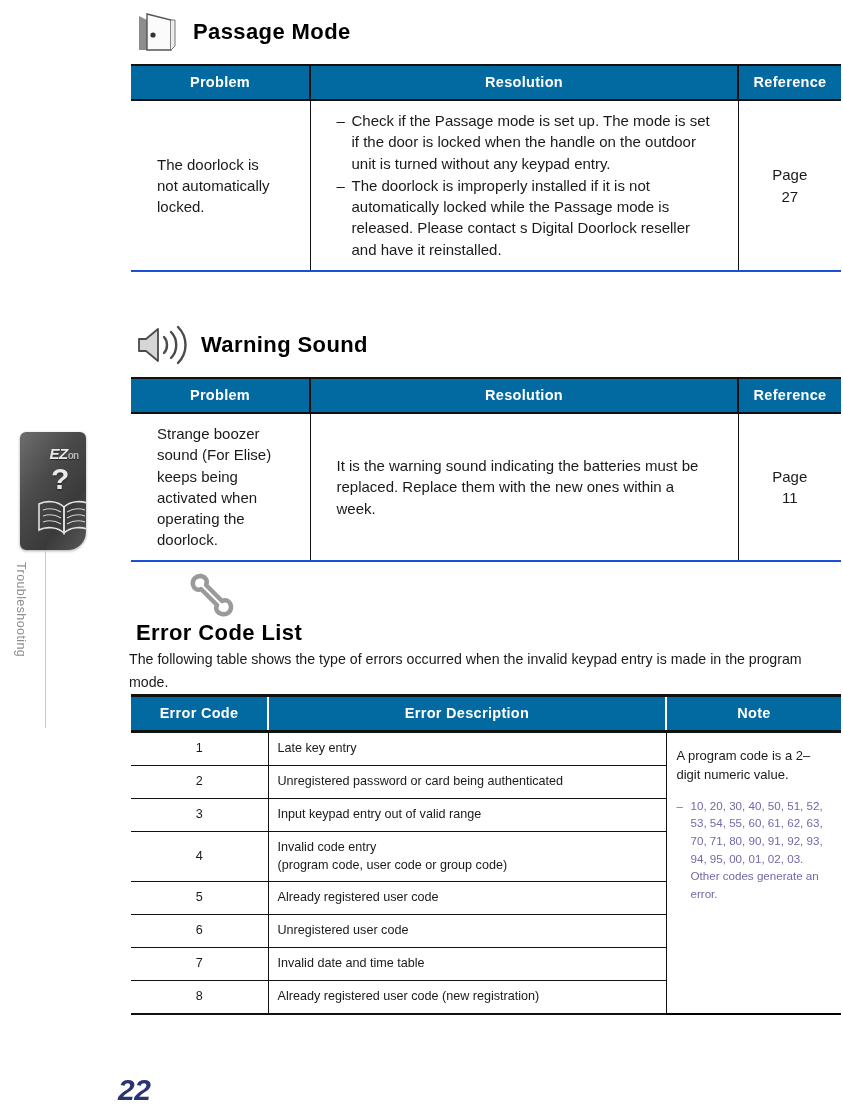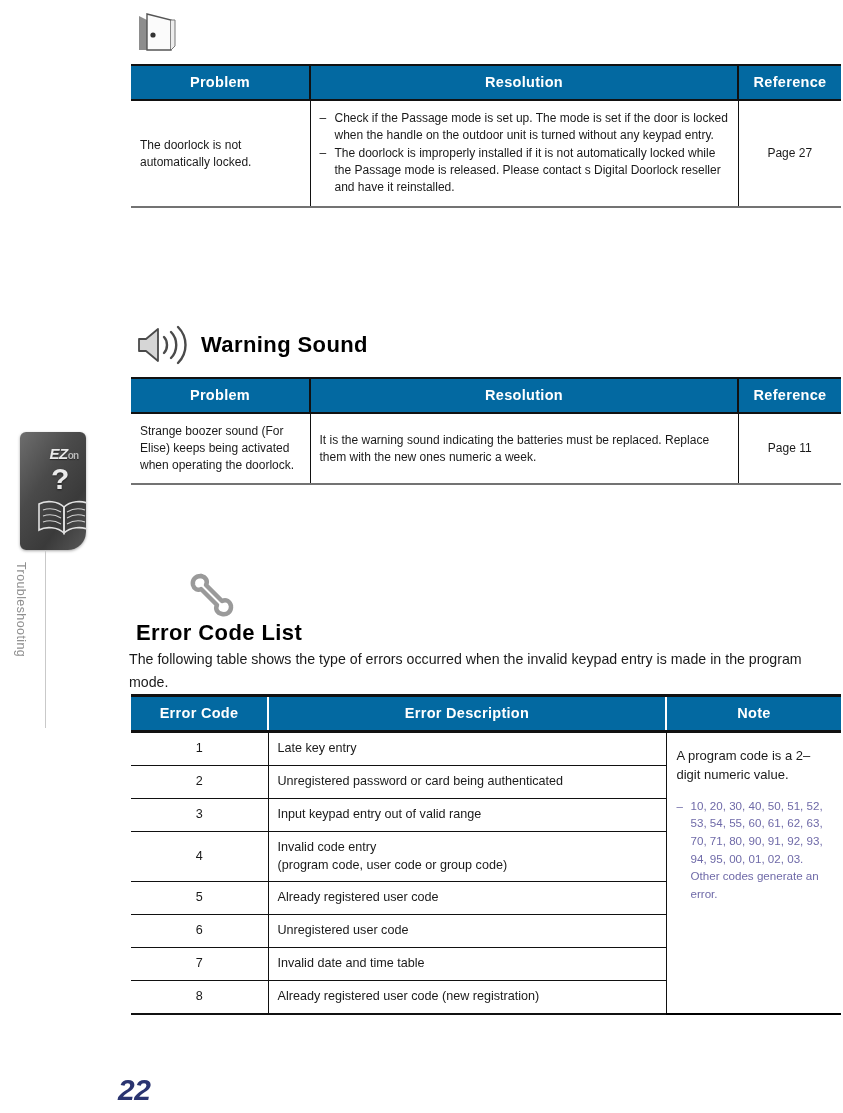--- a/index.html
+++ b/index.html
@@ -104,25 +104,25 @@
     font-size: 14.5px;
     font-weight: 700;
     letter-spacing: .3px;
     text-align: center;
     padding: 8px 4px 9px;
     border-top: 2px solid #111;
     border-bottom: 2px solid #111;
   }
   table.doc th.sep-dark + th.sep-dark { border-left: 2px solid #111; }
   table.doc td {
-    font-size: 12px;
+    font-size: 15px;
     line-height: 1.42;
     color: #1a1a1a;
-    padding: 9px 9px;
-    border-bottom: 2px solid #737373;
+    padding: 9px 26px;
+    border-bottom: 2px solid #1d4ed8;
     vertical-align: middle;
   }
   table.doc td.vline { border-left: 1.5px solid #111; }
   td.center { text-align: center; }
 
   .dashlist { margin: 0; padding: 0; list-style: none; }
   .dashlist li {
     position: relative;
     padding-left: 15px;
     margin: 0 0 1px 0;
@@ -213,20 +213,21 @@
   <div class="side-tab-label">Troubleshooting</div>
 </div>
 
 <div class="section-head" style="left:133px; top:8px;">
   <svg class="section-icon" width="48" height="48" viewBox="0 0 48 48">
     <path d="M6 8 L6 42 L14 42 L14 12 Z" fill="#8d8d8d"></path>
     <path d="M14 6 L38 12 L38 42 L14 42 Z" fill="#fbfbfb" stroke="#555" stroke-width="1.4"></path>
     <circle cx="20" cy="27" r="2.6" fill="#333"></circle>
     <path d="M38 42 L42 38 L42 12 L38 12" fill="#ededed" stroke="#777" stroke-width="1"></path>
   </svg>
+  <div class="section-title">Passage Mode</div>
 </div>
 
 <table class="doc" style="left:131px; top:64px; width:710px;">
   <colgroup>
       <col style="width:179px">
       <col style="width:428px">
       <col style="width:103px">
     </colgroup>
   <thead>
     <tr>
@@ -268,21 +269,21 @@
   <thead>
     <tr>
       <th class="sep-dark">Problem</th>
       <th class="sep-dark">Resolution</th>
       <th class="sep-dark">Reference</th>
     </tr>
   </thead>
   <tbody>
     <tr>
       <td>Strange boozer sound (For Elise) keeps being activated when operating the doorlock.</td>
-      <td class="vline">It is the warning sound indicating the batteries must be replaced. Replace them with the new ones numeric a week.</td>
+      <td class="vline">It is the warning sound indicating the batteries must be replaced. Replace them with the new ones within a week.</td>
       <td class="vline center">Page 11</td>
     </tr>
   </tbody>
 </table>
 
 <div class="section-head" style="left:136px; top:568px;flex-direction:column;">
   <svg class="section-icon" width="56" height="52" viewBox="0 0 56 52">
     <g fill="none" stroke="#9a9a9a" stroke-width="4.5" stroke-linecap="round" stroke-linejoin="round">
       <path d="M16 8 C10 8, 7 12, 8 17 C9 21, 13 23, 16 21 L32 37 C30 41, 32 45, 37 46 C42 47, 46 44, 46 39"></path>
       <path d="M16 8 C21 9, 23 13, 21 17 L37 33 C41 31, 45 33, 46 38"></path>

